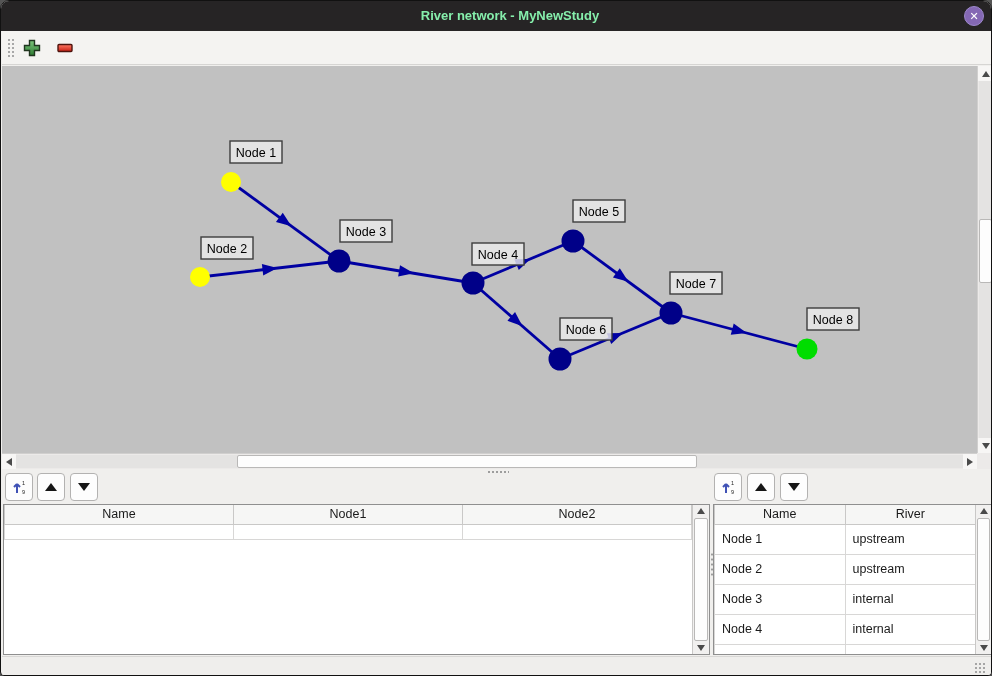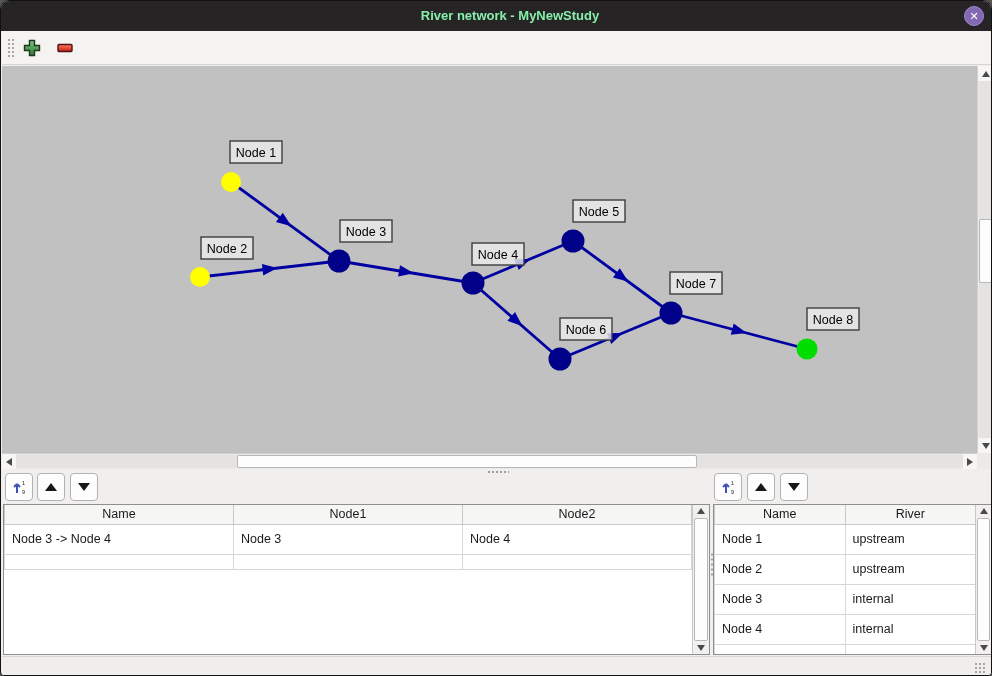--- a/index.html
+++ b/index.html
@@ -205,25 +205,20 @@
   <div class="tablewrap" style="left:2px;width:707px;">
     <table class="grid" style="width:688px;">
       <thead>
           <tr>
             <th>Name</th>
             <th>Node1</th>
             <th>Node2</th>
           </tr>
         </thead>
       <tbody>
-          <tr>
-            <td>Node 3 -&gt; Node 4</td>
-            <td>Node 3</td>
-            <td>Node 4</td>
-          </tr>
           <tr class="partial">
             <td></td>
             <td></td>
             <td></td>
           </tr>
         </tbody>
     </table>
     <div class="tscroll" style="width:17px;">
       <div class="sbtn" style="top:0;">
           <span class="tri tri-up"></span>

